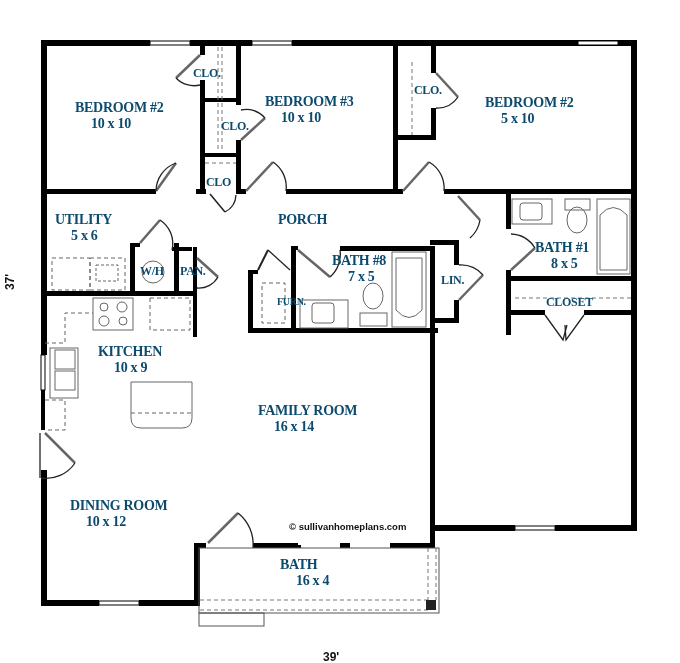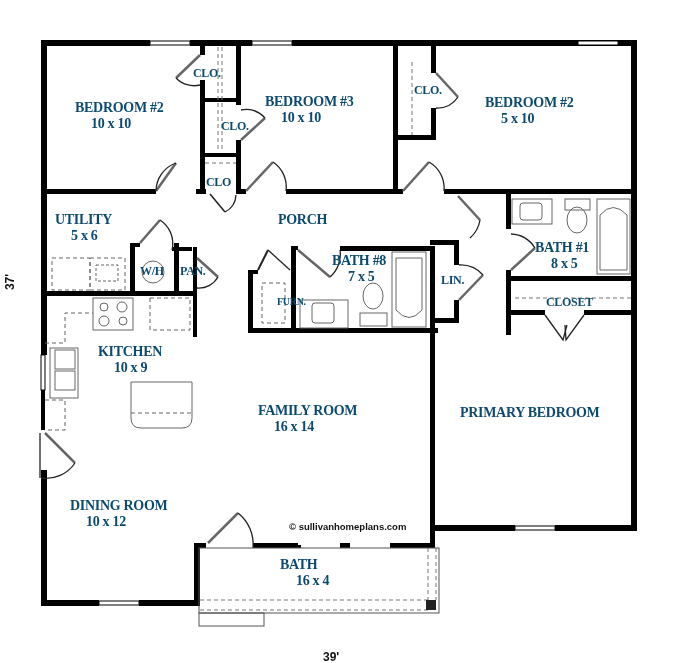--- a/index.html
+++ b/index.html
@@ -240,21 +240,20 @@
 </div>
 <div class="lbl" style="left:98px;top:344px;width:70px;">
   <span class="n">KITCHEN</span>
   <span class="d">10 x 9</span>
 </div>
 <div class="lbl" style="left:258px;top:403px;width:110px;">
   <span class="n">FAMILY ROOM</span>
   <span class="d">16 x 14</span>
 </div>
 <div class="lbl" style="left:460px;top:405px;width:150px;">
-  <span class="n">PRIMARY BEDROOM</span>
 </div>
 <div class="lbl" style="left:70px;top:498px;width:105px;">
   <span class="n">DINING ROOM</span>
   <span class="d">10 x 12</span>
 </div>
 <div class="lbl" style="left:280px;top:557px;width:60px;">
   <span class="n">BATH</span>
   <span class="d">16 x 4</span>
 </div>
 

